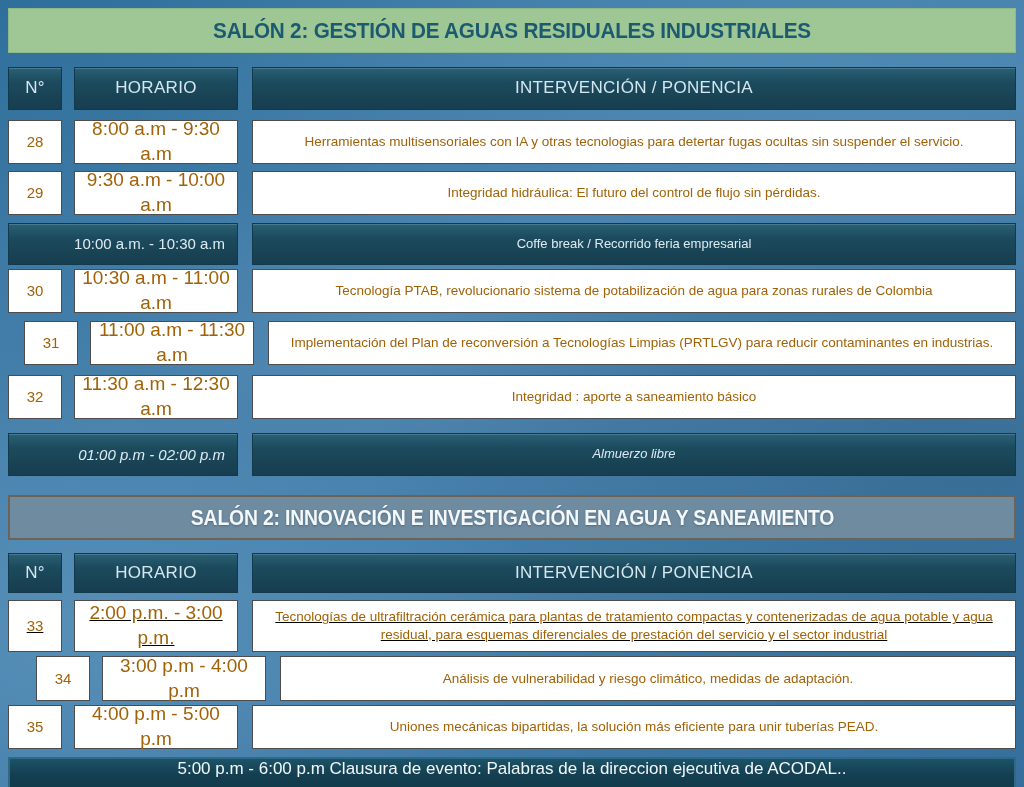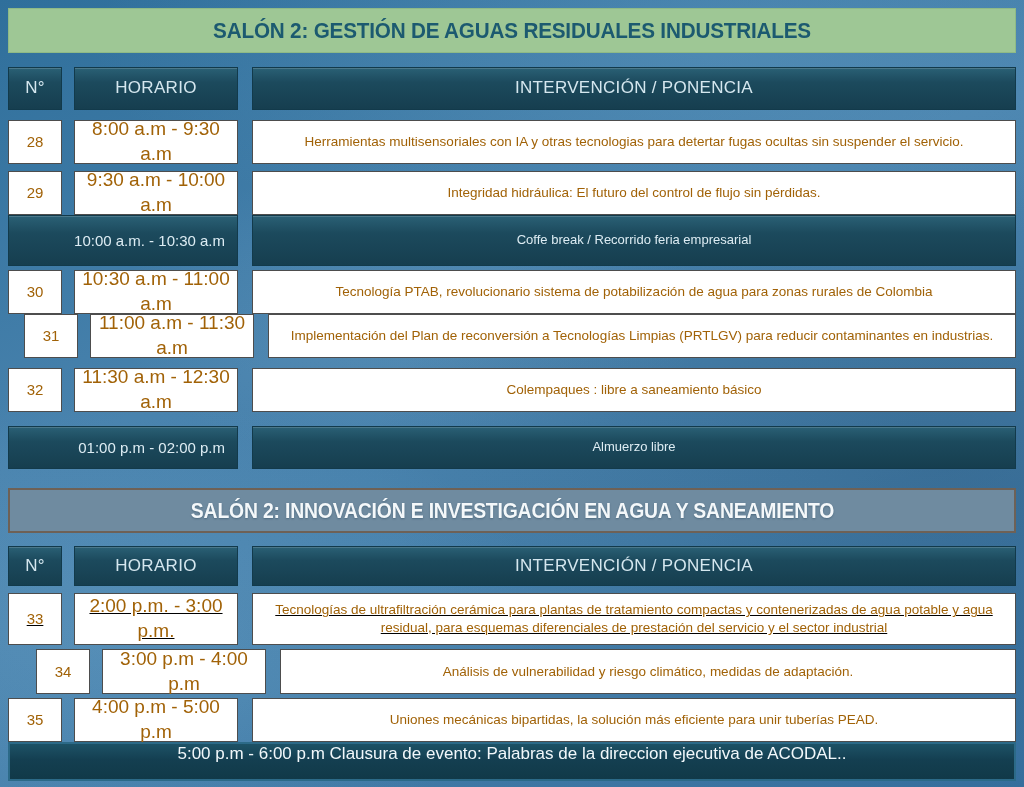--- a/index.html
+++ b/index.html
@@ -55,24 +55,24 @@
   .c-merged {
     width: 230px; margin-right: 14px;
     justify-content: flex-end; padding-right: 12px; font-size: 15px;
   }
   .thead { height: 43px; margin-bottom: 10px; }
   .thead .cell { font-size: 17px; letter-spacing: 0.3px; color: #d5e7ef; }
   .thead2 { height: 40px; margin-bottom: 7px; }
   .break-row .c-title { font-size: 13px; }
 
   
-  .h41 { height: 51px; } .h43 { height: 43px; } .h44 { height: 44px; }
+  .h41 { height: 42px; } .h43 { height: 43px; font-style: italic; } .h44 { height: 44px; }
   .h45 { height: 45px; margin-left: 28px; } .h46 { height: 52px; text-decoration: underline; }
   .mb4 { margin-bottom: 4px; }  .mb7 { margin-bottom: 7px; }
-  .mb8 { }  .mb10 { margin-bottom: 10px; margin-left: 16px; }
+  .mb8 { margin-bottom: 8px; }  .mb10 { margin-bottom: 10px; margin-left: 16px; }
   .mb14 { margin-bottom: 14px; } .mb19 { margin-bottom: 19px; }
 
   .bold-lead { font-weight: bold; }
 
   .footer-bar {
     height: 39px;
     background: linear-gradient(180deg, #1d5266 0%, #143f51 45%, #113948 100%);
     border: 2px solid #2c6a88;
     display: flex; align-items: flex-start; justify-content: center;
     color: #f2f8fb; font-size: 17px;
@@ -118,21 +118,21 @@
 
   <div class="trow h44 mb10">
     <div class="cell light c-num">31</div>
     <div class="cell light c-time">11:00 a.m - 11:30 a.m</div>
     <div class="cell light c-title">Implementación del Plan de reconversión a Tecnologías Limpias (PRTLGV) para reducir contaminantes en industrias.</div>
   </div>
 
   <div class="trow h44 mb14">
     <div class="cell light c-num">32</div>
     <div class="cell light c-time">11:30 a.m - 12:30 a.m</div>
-    <div class="cell light c-title">Colempaques : libre a saneamiento básico</div>
+    <div class="cell light c-title">Integridad : aporte a saneamiento básico</div>
   </div>
 
   <div class="trow h43 mb19 break-row">
     <div class="cell dark c-merged">01:00 p.m - 02:00 p.m</div>
     <div class="cell dark c-title">Almuerzo libre</div>
   </div>
 
   <div class="banner banner-slate">
     <span>SALÓN 2:  INNOVACIÓN E INVESTIGACIÓN EN AGUA Y SANEAMIENTO</span>
   </div>

